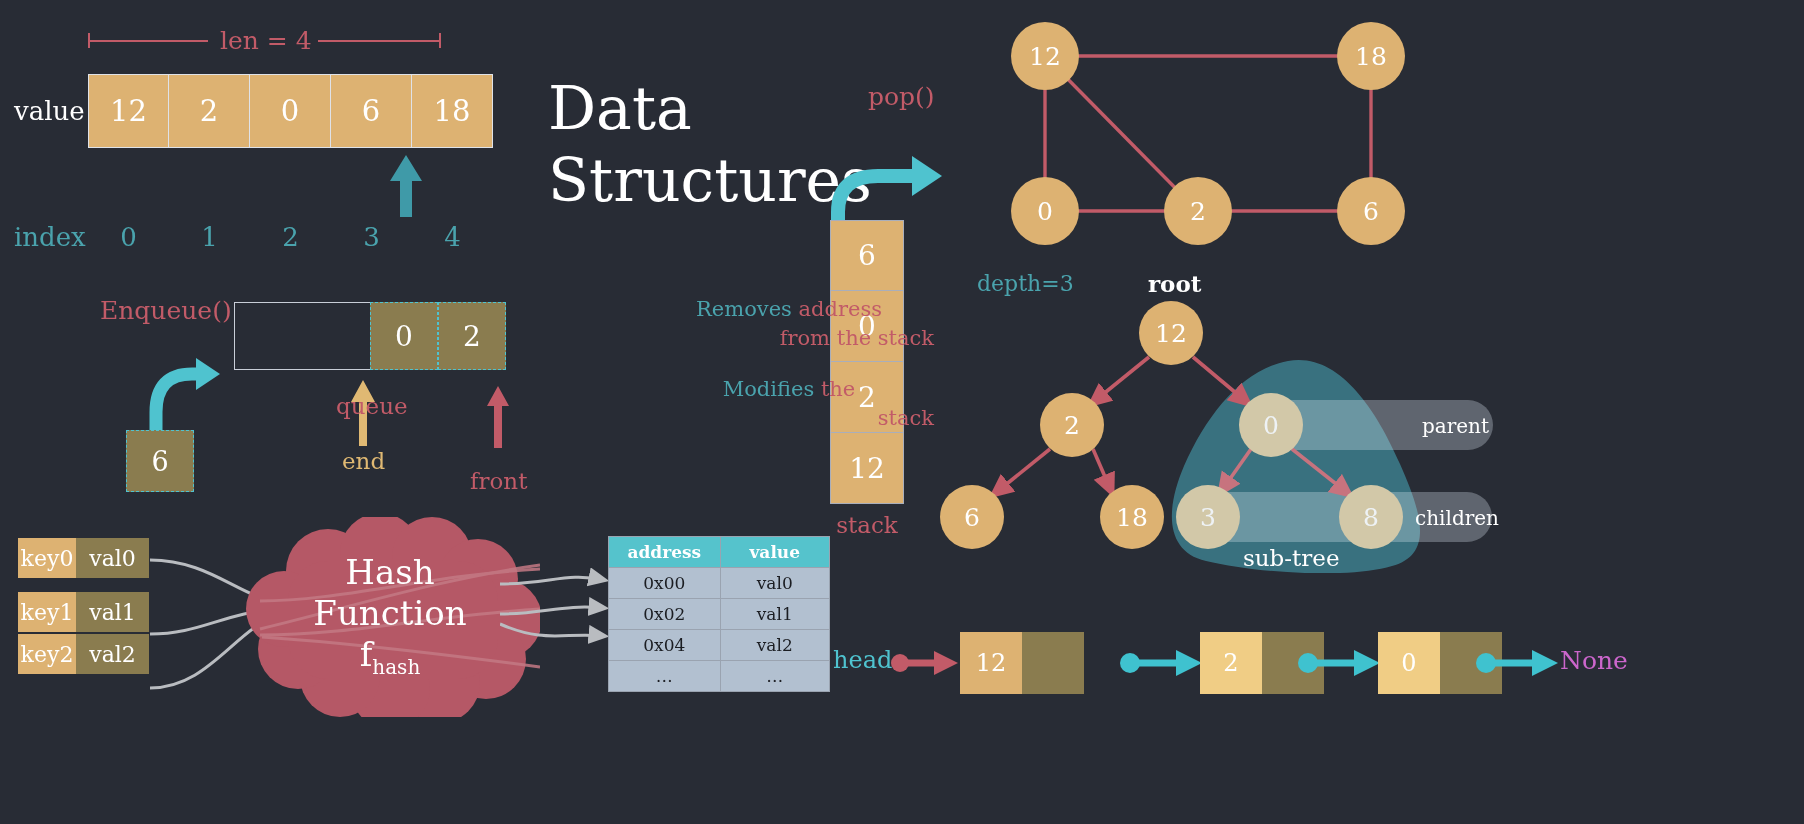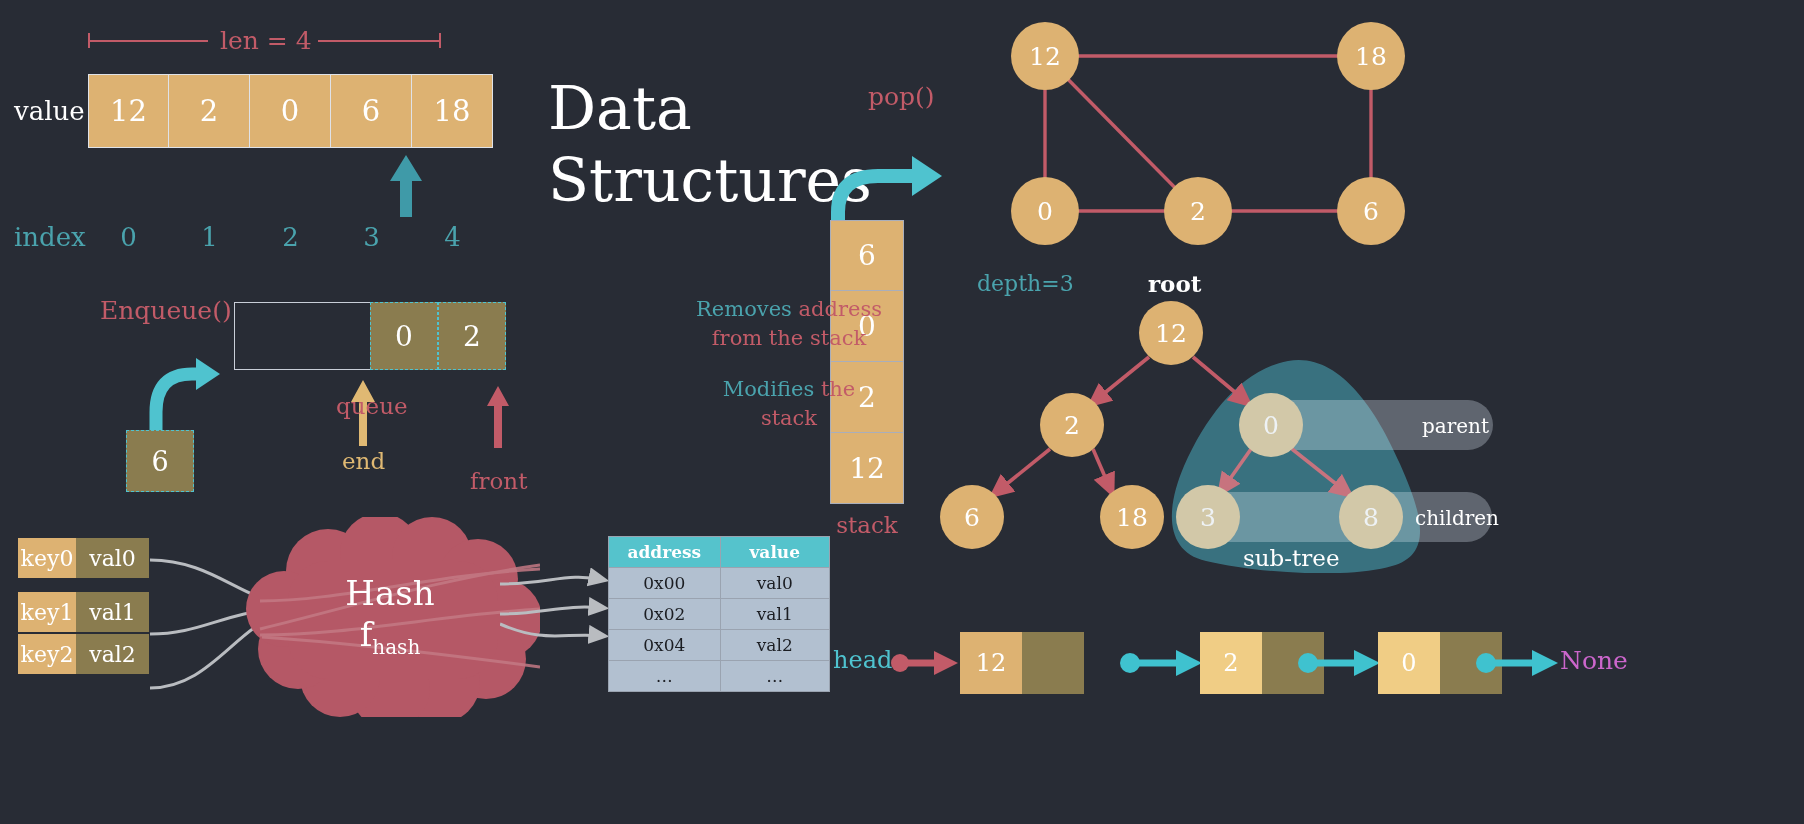--- a/index.html
+++ b/index.html
@@ -11,21 +11,21 @@
     width: 1804px; height: 824px;
     background: #282c35;
     overflow: hidden;
     font-family: "DejaVu Serif", "Liberation Serif", serif;
   }
   .abs { position: absolute; }
   .ctr { display: flex; align-items: center; justify-content: center; }
 
   
   .t-white  { color: #ffffff; }
-  .t-red    { color: #c25b68; }
+  .t-red    { color: #c25b68; text-align: right; }
   .t-cyan   { color: #4aa3ad; }
   .t-cyan2  { color: #4fc3cf; }
   .t-gold   { color: #e0b973; }
   .t-mag    { color: #cc66cc; }
 
   
   .arr-cell {
     width: 81px; height: 74px;
     background: #ddb272;
     border: 1.5px solid #dfe2e8;
@@ -329,20 +329,21 @@
       </g>
       <g stroke="#c47984" stroke-width="3" fill="none" opacity="0.85">
         <path d="M20,84 C100,84 190,58 300,52"></path>
         <path d="M20,118 C110,118 200,98 300,92"></path>
         <path d="M20,112 C110,90 200,62 300,48"></path>
         <path d="M22,120 C110,126 210,138 300,150"></path>
       </g>
     </svg>
     <div class="abs ctr" style="left:240px; top:20px; width:300px; height:160px; flex-direction:column; color:#ffffff; font-size:34px; line-height:41px;">
       <div>Hash</div>
+      <div>Function</div>
       <div>
         <span>f</span><sub style="font-size:20px;">hash</sub>
       </div>
     </div>
 
     <svg class="abs" style="left:500px; top:28px;" width="120" height="140">
       <defs>
         <marker id="garrow" markerWidth="7" markerHeight="7" refX="5.2" refY="3.2" orient="auto">
           <path d="M0,0 L7,3.2 L0,6.4 z" fill="#b9bcc0"></path>
         </marker>

